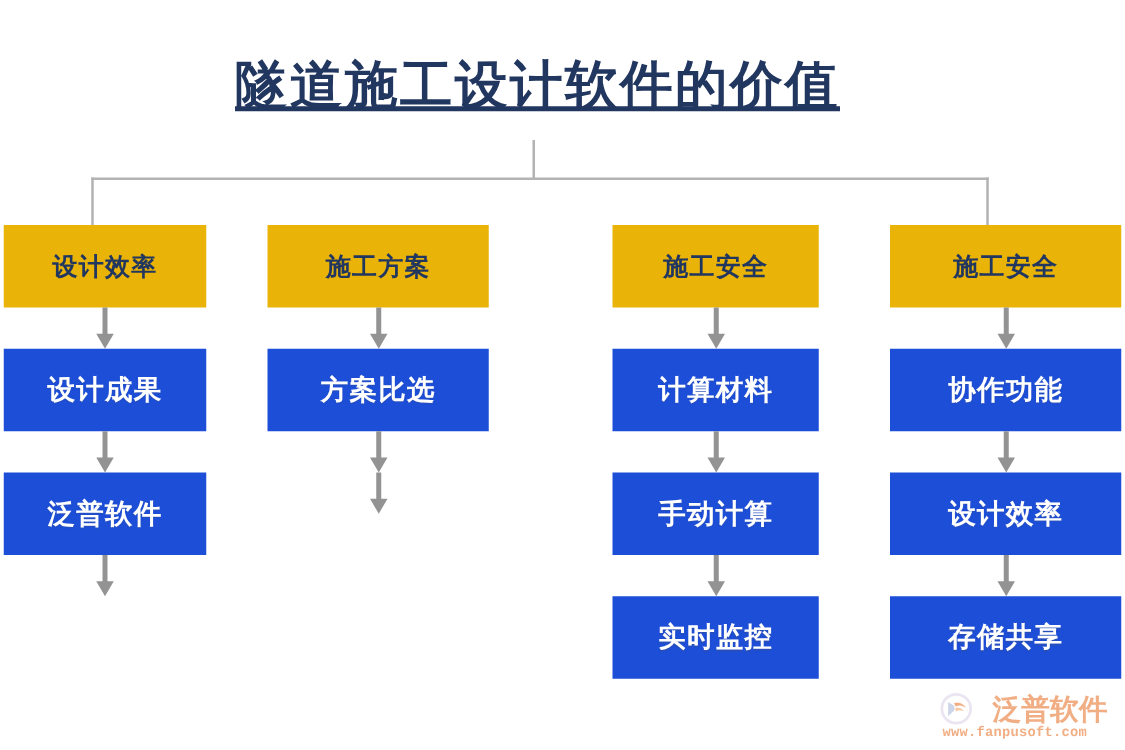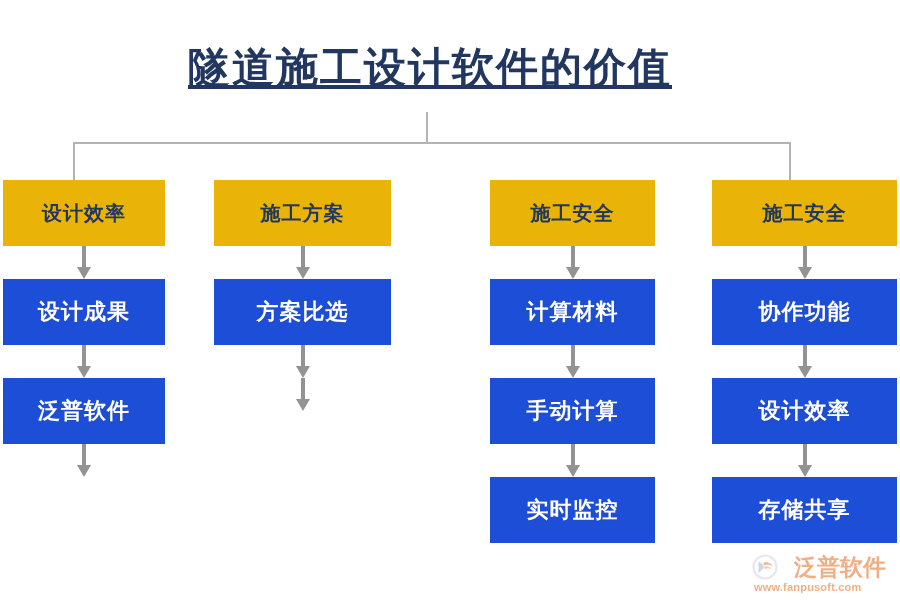--- a/index.html
+++ b/index.html
@@ -152,21 +152,21 @@
     font-weight: 700;
     color: #f0a87a;
     letter-spacing: 0px;
     font-family: "Liberation Sans", "DejaVu Sans", sans-serif;
     white-space: nowrap;
   }
   .logo-url {
     font-size: 11px;
     font-weight: 700;
     color: #f0a87a;
-    font-family: Liberation Sans, sans-serif;
+    font-family: Liberation Mono, monospace;
     letter-spacing: 0.2px;
     margin-left: 2px;
     white-space: nowrap;
   }
 </style>
 </head>
 <body>
 
 <div id="diagram">
 

